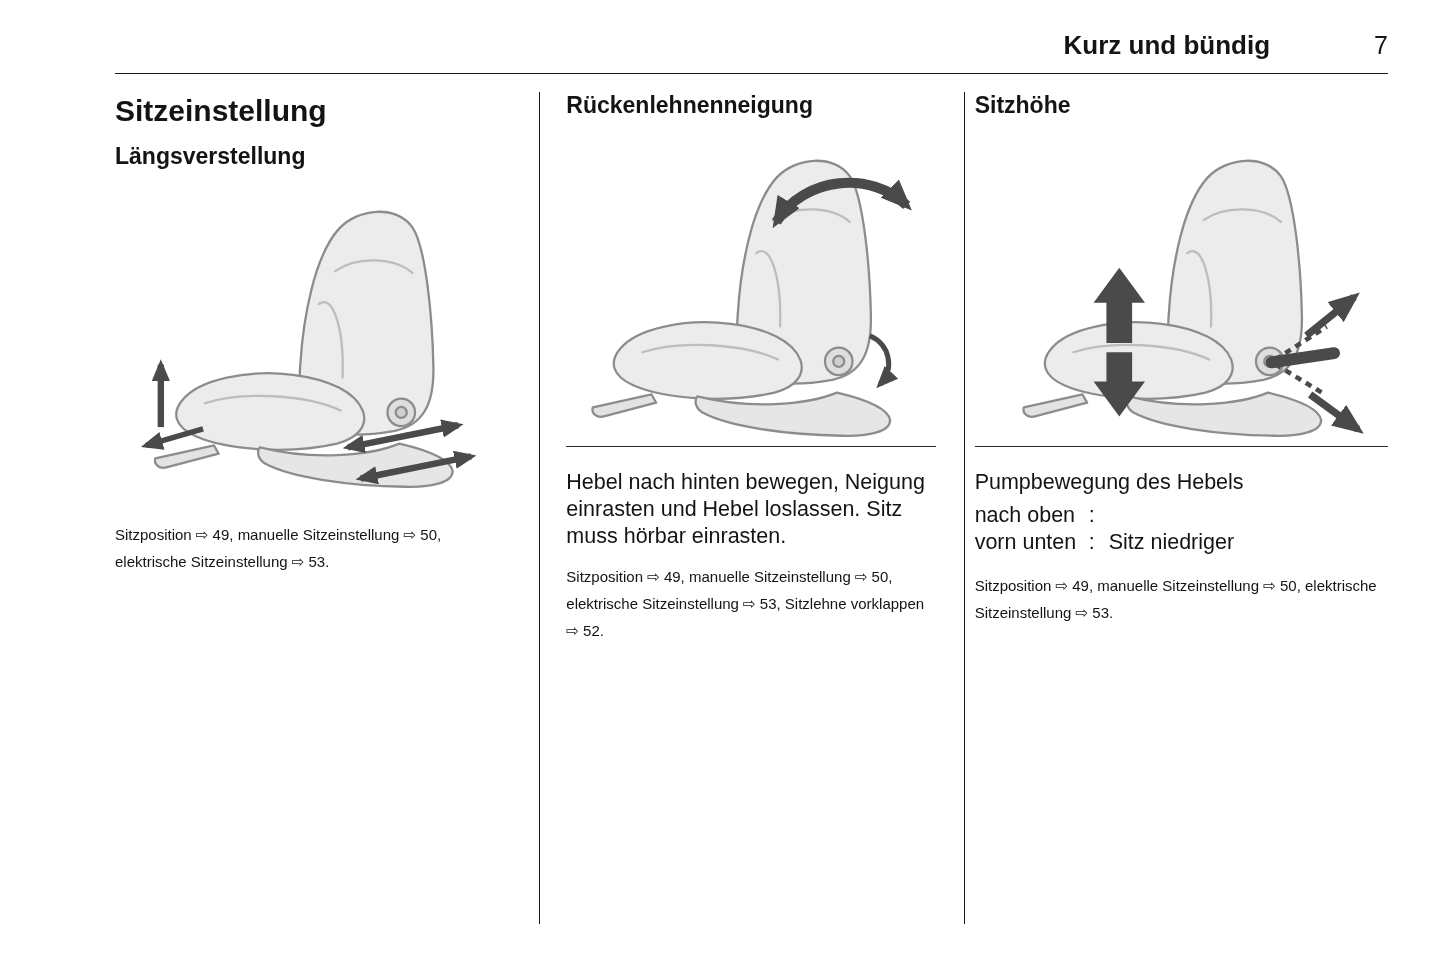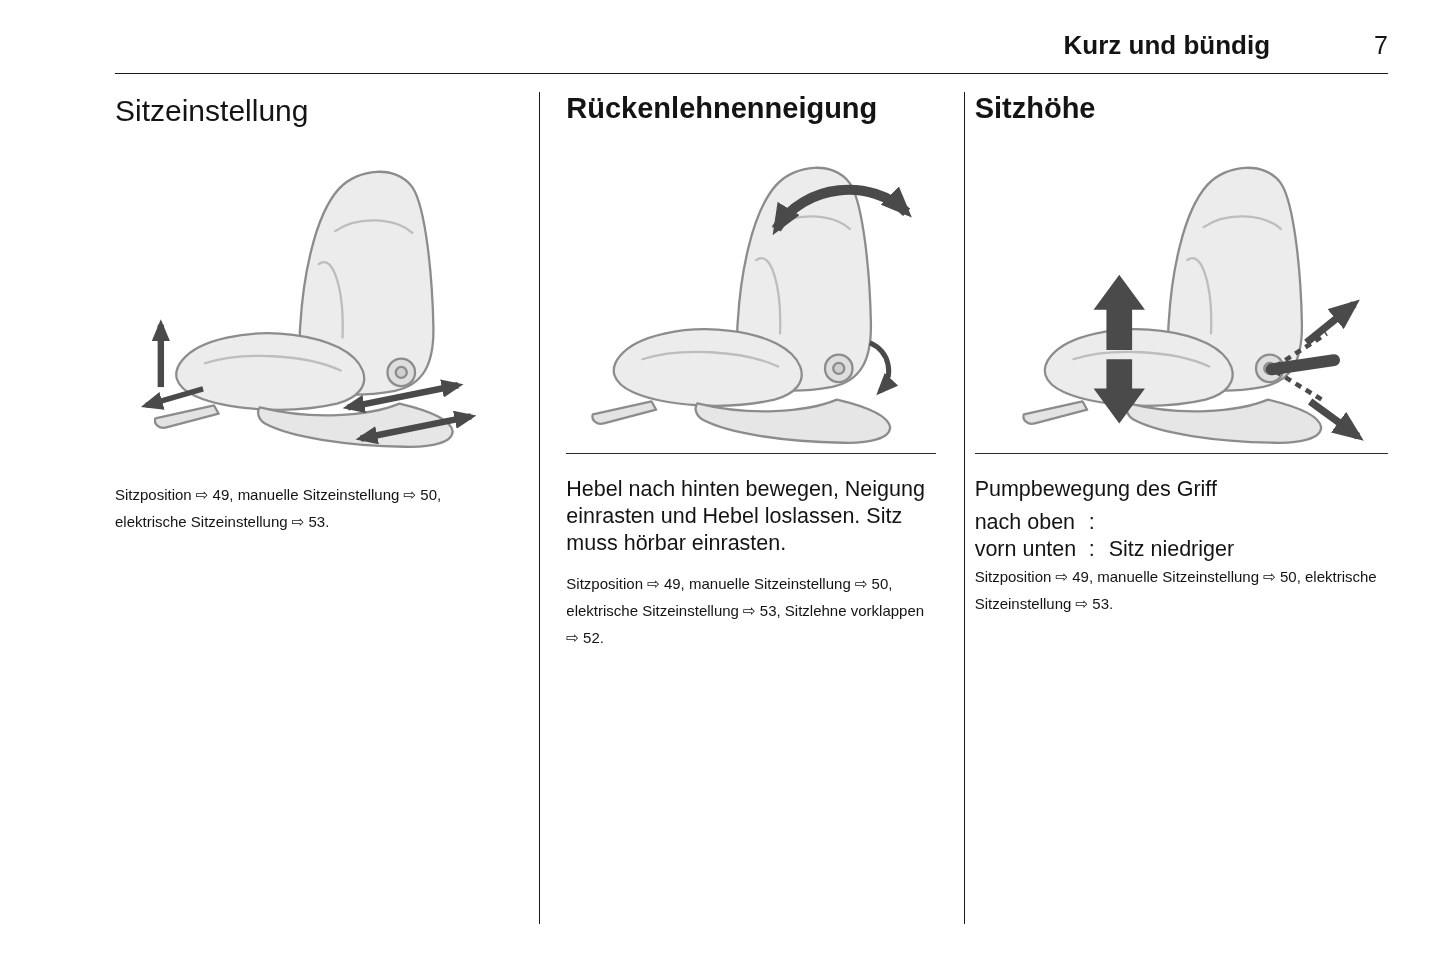--- a/index.html
+++ b/index.html
@@ -25,37 +25,37 @@
   .columns {
     display: grid;
     grid-template-columns: 1fr 1fr 1fr;
     margin-top: 18px;
     min-height: 832px;
   }
   .col { padding-right: 28px; box-sizing: border-box; }
   .col + .col { border-left: 1.5px solid #1a1a1a; padding-left: 26px; }
   .col:last-child { padding-right: 0; padding-left: 10px; }
 
-  .section-heading { font-size: 30px; font-weight: normal; margin: 2px 0 16px 0; line-height: 1.1; }
-  .sub-heading     { font-size: 29px; font-weight: bold; margin: 0 0 14px 0; line-height: 1.15; }
+  .section-heading { font-size: 30px; font-weight: bold; margin: 2px 0 16px 0; line-height: 1.1; }
+  .sub-heading     { font-size: 23px; font-weight: bold; margin: 0 0 14px 0; line-height: 1.15; }
 
   .figure { width: 100%; height: 312px; margin: 2px 0 26px 0; }
   .figure.ruled { border-bottom: 1.5px solid #2a2a2a; padding-bottom: 2px; margin-bottom: 22px; }
   .figure svg { width: 100%; height: 100%; display: block; }
 
   .body-text {
     font-size: 21.5px; line-height: 27px;
     margin: 0 0 13px 0;
   }
   .ref-text {
     font-size: 15px; line-height: 27px;
     margin: 0 0 13px 0;
   }
   .pump-label { margin-bottom: 6px; }
-  .def-list { margin: 0 0 0 0; }
+  .def-list { margin: 0 0 16px 0; }
   .def-row {
     display: grid; grid-template-columns: 114px 20px 1fr;
     font-size: 21.5px; line-height: 27px;
   }
   .hidden-defs { position: absolute; width: 0; height: 0; overflow: hidden; }
 </style>
 </head>
 <body>
 
 <svg class="hidden-defs" aria-hidden="true">
@@ -84,20 +84,21 @@
 
   <div class="header">
     <span class="header-title">Kurz und bündig</span>
     <span class="page-number">7</span>
   </div>
 
   <div class="columns">
 
     <div class="col">
       <div class="section-heading">Sitzeinstellung</div>
+      <div class="sub-heading">Längsverstellung</div>
 
       <div class="figure">
         <svg viewBox="0 0 400 340" role="img" aria-label="seat-side-view-longitudinal-adjustment-arrows">
           <use href="#seat-shape"></use>
           <g stroke="#4a4a4a" fill="none">
             <line x1="34" y1="266" x2="34" y2="198" stroke-width="7" marker-end="url(#ahs)"></line>
             <line x1="80" y1="268" x2="18" y2="286" stroke-width="6" marker-end="url(#ahs)"></line>
             <line x1="238" y1="288" x2="358" y2="264" stroke-width="7" marker-start="url(#ahs)" marker-end="url(#ahs)"></line>
             <line x1="252" y1="322" x2="372" y2="298" stroke-width="7" marker-start="url(#ahs)" marker-end="url(#ahs)"></line>
           </g>
@@ -137,21 +138,21 @@
           <g stroke="#4a4a4a" fill="none">
             <line x1="298" y1="251" x2="366" y2="241" stroke-width="13" stroke-linecap="round"></line>
             <line x1="302" y1="248" x2="358" y2="212" stroke-width="5" stroke-dasharray="7 6"></line>
             <line x1="302" y1="253" x2="356" y2="286" stroke-width="5" stroke-dasharray="7 6"></line>
             <line x1="336" y1="222" x2="388" y2="180" stroke-width="8" marker-end="url(#ah)"></line>
             <line x1="340" y1="286" x2="392" y2="324" stroke-width="8" marker-end="url(#ah)"></line>
           </g>
         </svg>
       </div>
 
-      <p class="body-text pump-label">Pumpbewegung des Griff</p>
+      <p class="body-text pump-label">Pumpbewegung des Hebels</p>
 
       <div class="def-list">
         <div class="def-row">
           <span>nach oben</span>
           <span>:</span>
         </div>
         <div class="def-row">
           <span>vorn unten</span>
           <span>:</span>
           <span>Sitz niedriger</span>

